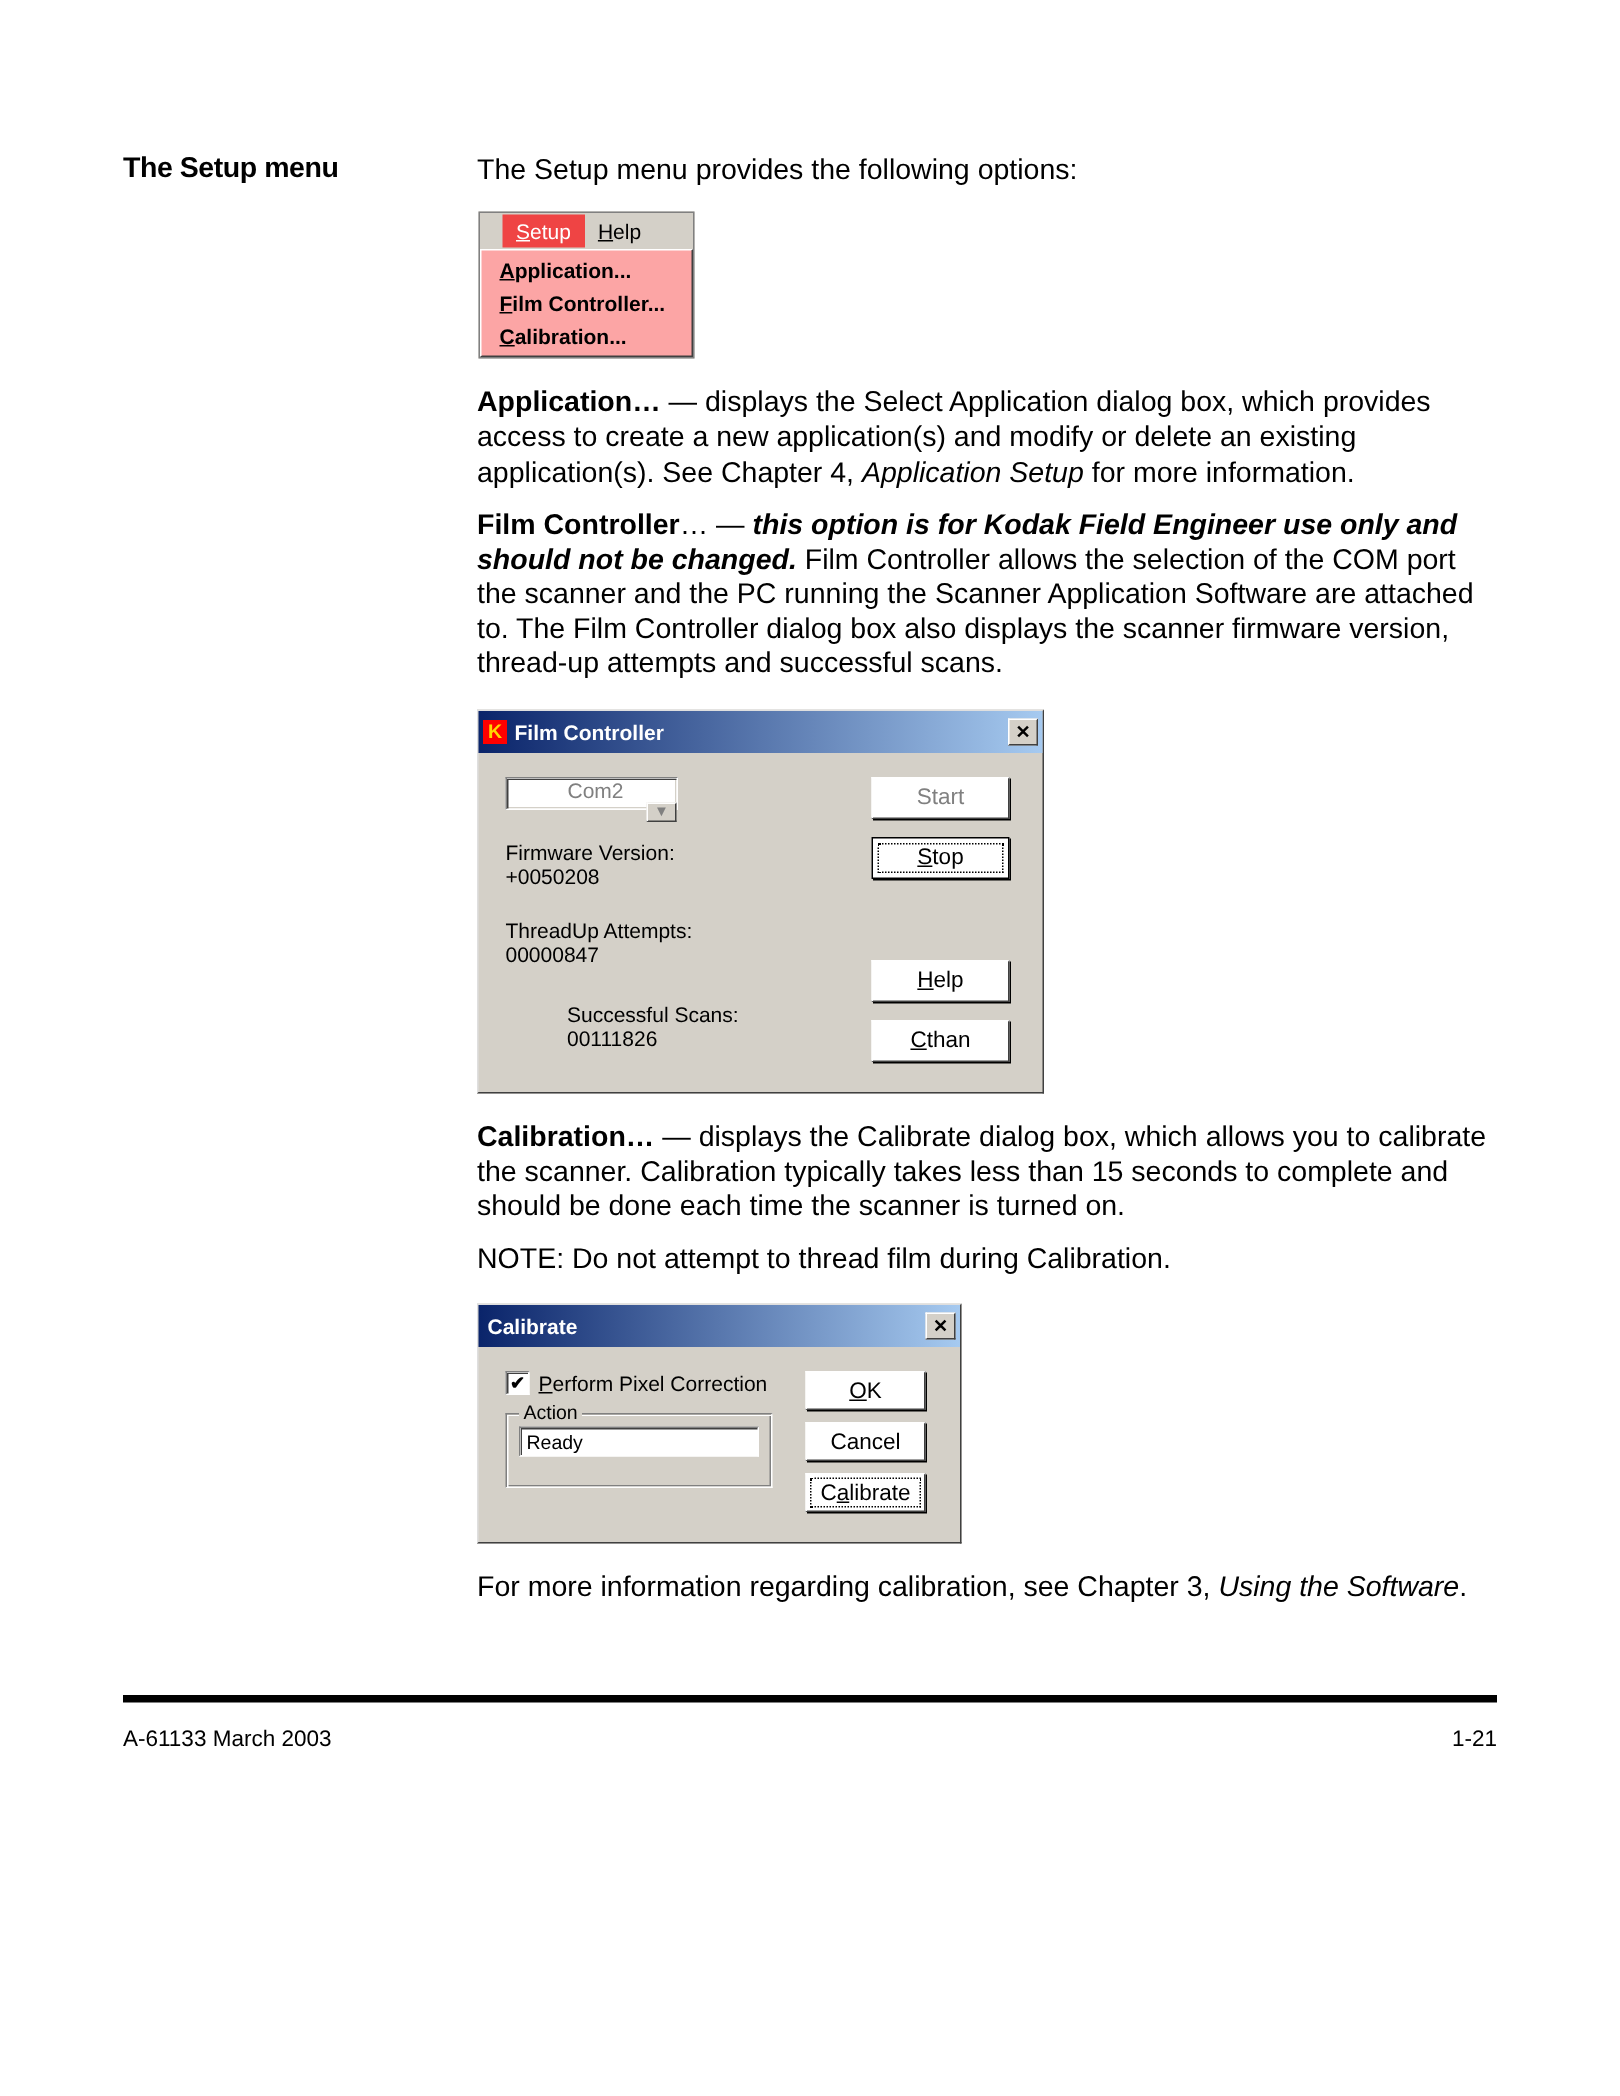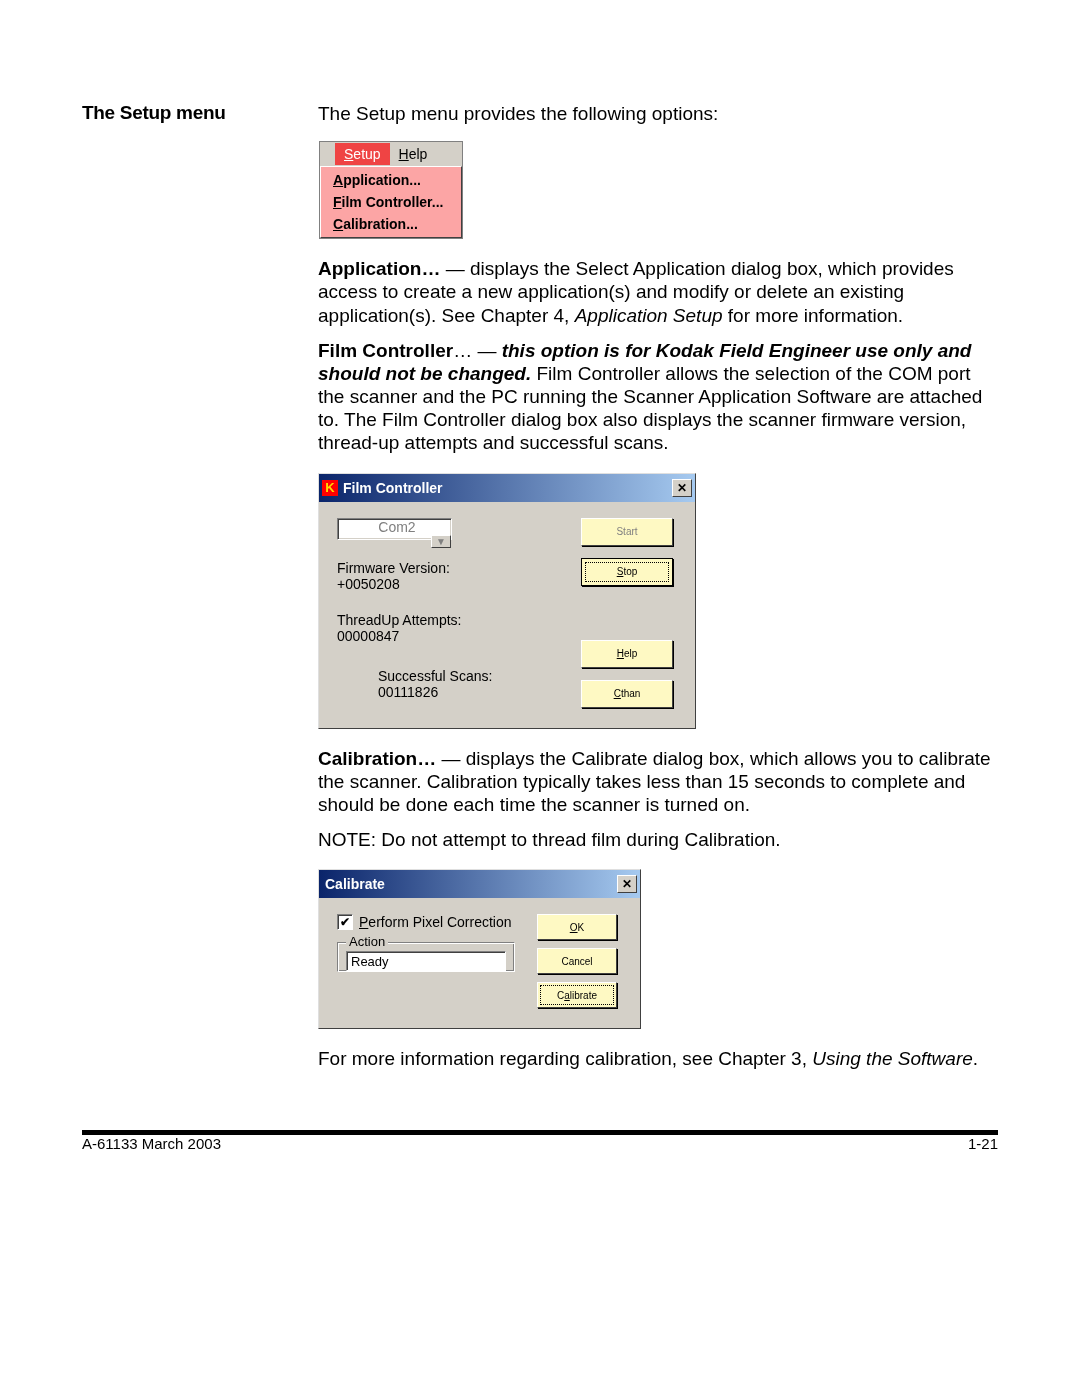--- a/index.html
+++ b/index.html
@@ -176,29 +176,29 @@
     border-left: 1px solid #fff;
     border-right: 1px solid #404040;
     border-bottom: 1px solid #404040;
     display:flex; align-items:center; justify-content:center;
     color:#808080;
     font-size: 10px;
   }
   .win-btn {
     width: 90px;
     height: 26px;
-    background: #fef9c3;
+    background: #ffffff;
     border-top: 1px solid #fff;
     border-left: 1px solid #fff;
     border-right: 1px solid #404040;
     border-bottom: 1px solid #404040;
     box-shadow: 1px 1px 0 #000;
     display:flex; align-items:center; justify-content:center;
     font-family: Tahoma, Arial, sans-serif;
-    font-size: 10px;
+    font-size: 15px;
   }
   .win-btn.disabled { color: #808080; }
   .win-btn.focused { outline: 1px dotted #000; outline-offset: -5px; border: 1px solid #000; }
   .win-btn.calibrate-focus { outline: 1px dotted #000; outline-offset: -4px; }
   .ul { text-decoration: underline; }
 
   .fc-label-group { margin-top: 20px; }
 
   
   .cal-client {
@@ -221,21 +221,21 @@
     box-shadow: inset 1px 1px 0 #404040;
     display:flex; align-items:center; justify-content:center;
     font-size: 12px;
     font-weight: bold;
   }
   .fieldset {
     border: 1px solid #808080;
     border-right-color: #fff;
     border-bottom-color: #fff;
     box-shadow: 1px 1px 0 #fff inset, -1px -1px 0 #808080 inset;
-    padding: 8px 8px 0 8px;
+    padding: 8px 8px 20px 8px;
     margin-top: 12px;
     position: relative;
     width: 160px;
   }
   .fieldset .legend {
     position: absolute;
     top: -9px;
     left: 8px;
     background: #d4d0c8;
     padding: 0 3px;
@@ -257,21 +257,21 @@
   }
 
   .footer-rule {
     border-top: 5px solid #000;
     margin-top: 48px;
   }
   .footer-line {
     display:flex;
     justify-content: space-between;
     font-size: 15px;
-    padding-top: 0;
+    padding-top: 16px;
   }
 </style>
 </head>
 <body>
 
 <div class="page">
 
   <div class="content-row">
     <div class="left-col">
       <div class="section-heading">The Setup menu</div>

